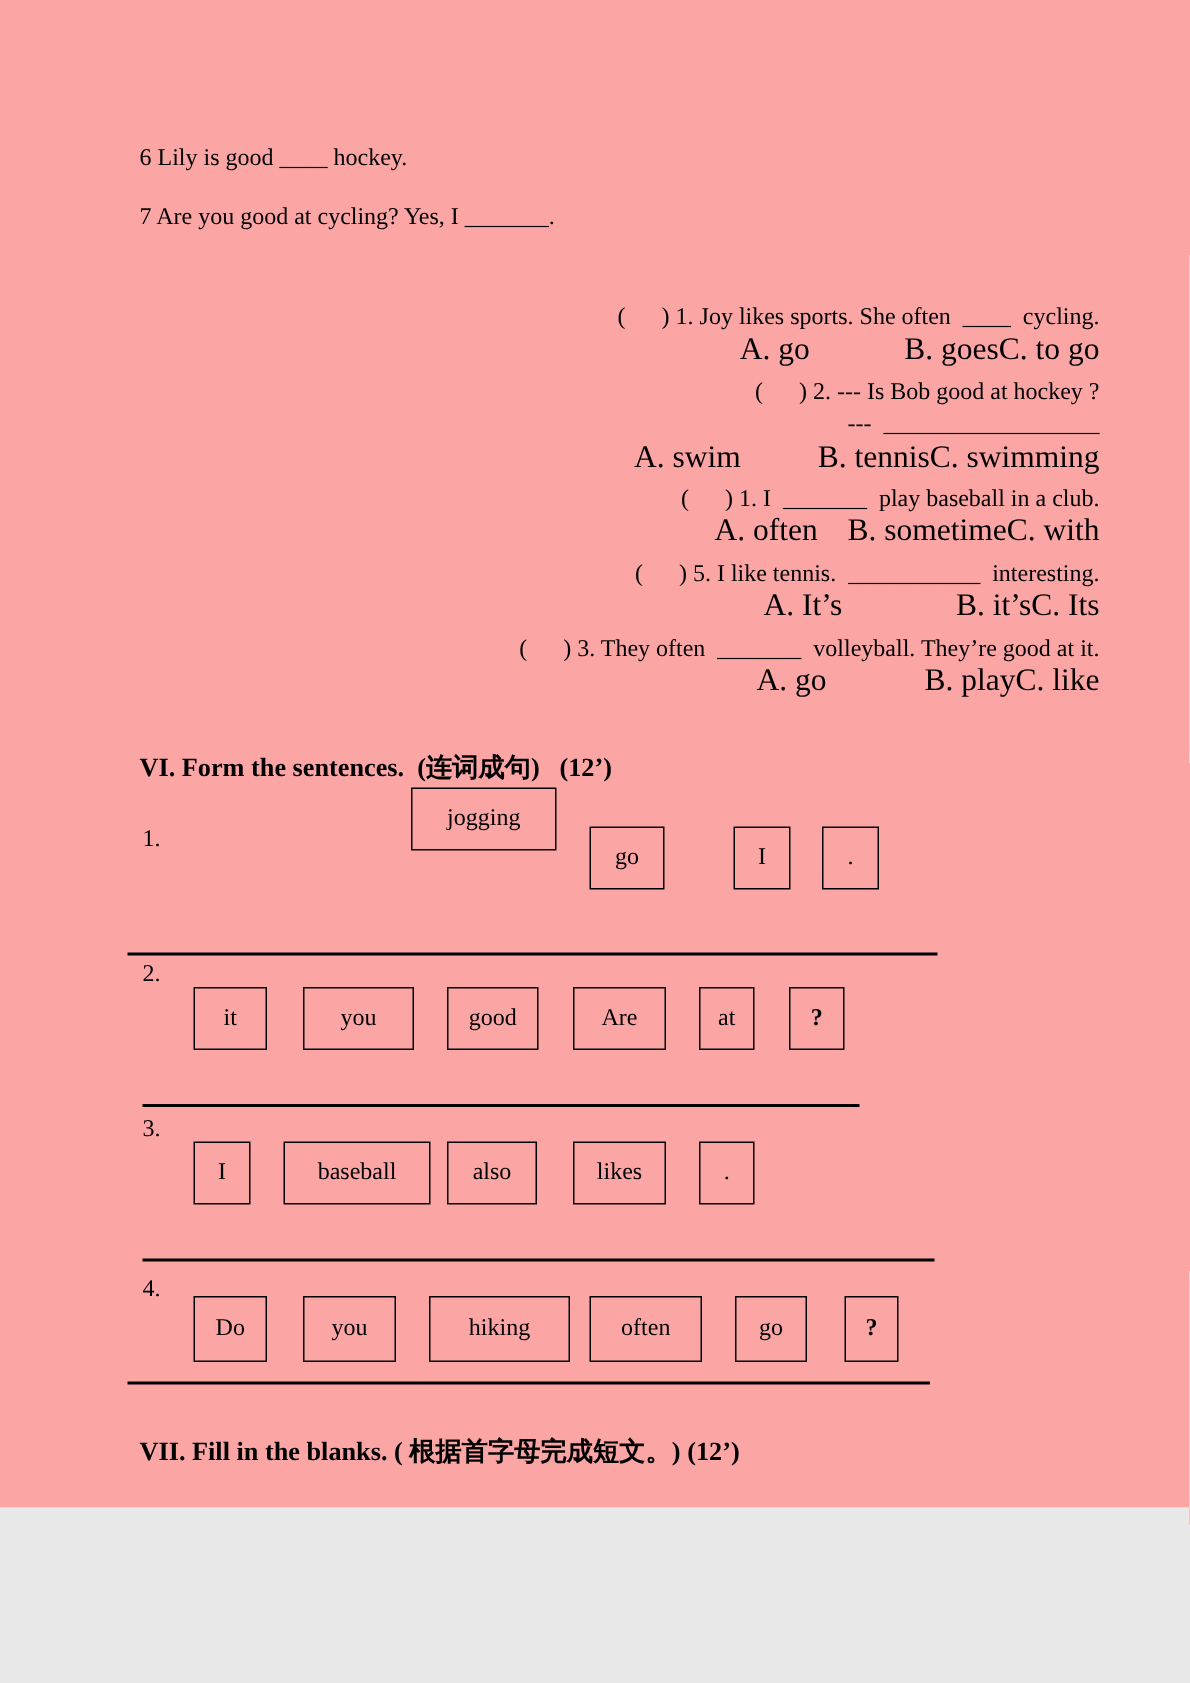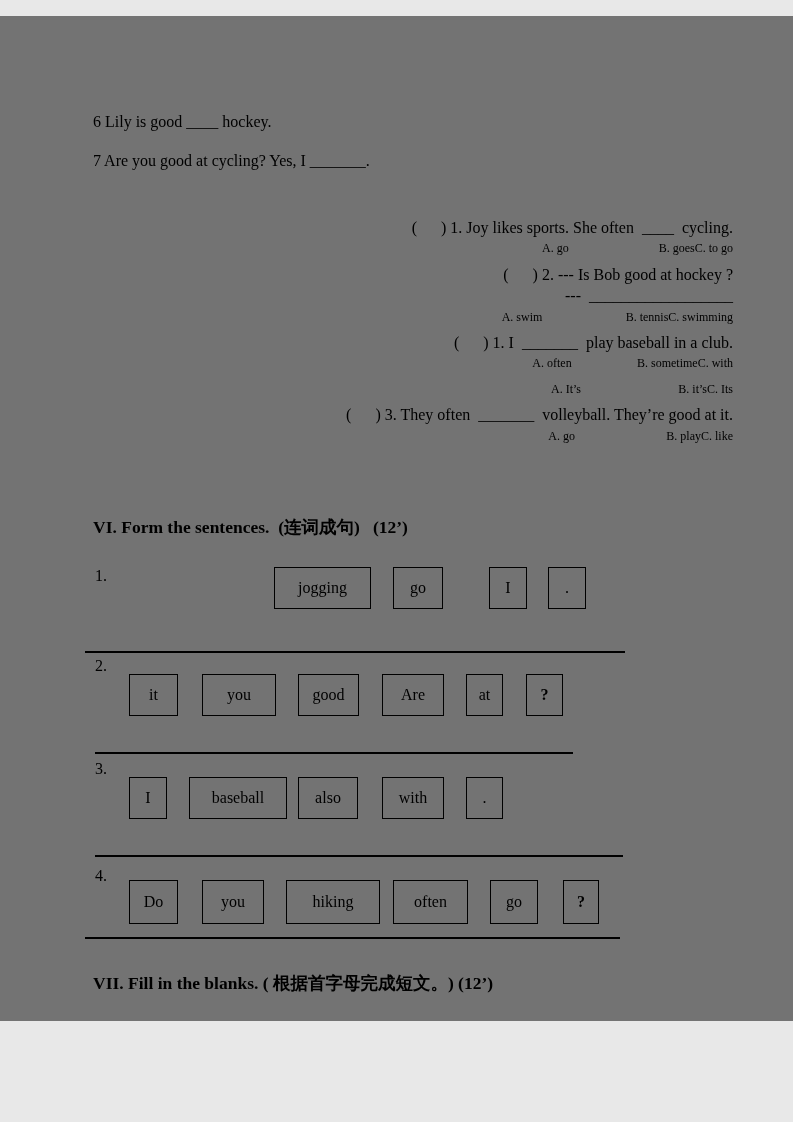--- a/index.html
+++ b/index.html
@@ -1,38 +1,38 @@
 <!DOCTYPE html>
 <html><head>
 <meta charset="utf-8">
 <style>
   html,body { margin:0; padding:0; background:#e8e8e8; }
   .page {
     position:relative;
     width:793px; height:1005px;
-    margin:16px auto;
-    background:#737373;
+    margin:0 auto;
+    background:#fca5a5;
     color:#000;
     font-family:"Liberation Serif","DejaVu Serif",serif;
     font-size:16px;
     overflow:hidden;
   }
   .abs { position:absolute; }
   .t16 { font-size:16px; white-space:pre; }
   .title {
     margin:0;
     font-size:17.5px;
     font-weight:bold;
     white-space:pre;
   }
   .questions { width:640px; line-height:21.4px;text-align:right; }
   .q .stem { white-space:pre; }
   .q .sub  { white-space:pre; padding-left:52px; }
   .opts { padding-left:52px; font-size:0; }
-  .opt  { display:inline-block; font-size:12px; white-space:pre; }
+  .opt  { display:inline-block; font-size:21px; white-space:pre; }
   .opt-a { min-width:118px; }
   .opt-b { min-width:126px; }
   .item-num { font-size:16px; }
   .wbox {
     position:absolute;
     border:1px solid #000;
     text-align:center;
     font-size:16px;
     box-sizing:border-box;
   }
@@ -72,57 +72,58 @@
     </div>
 
     <div class="q">
       <div class="stem">(      ) 1. I  _______  play baseball in a club.</div>
       <div class="opts">
         <span class="opt opt-a">A. often</span><span class="opt opt-b">B. sometime</span><span class="opt">C. with</span>
       </div>
     </div>
 
     <div class="q">
+      <div class="stem">(      ) 5. I like tennis.  ___________  interesting.</div>
       <div class="opts">
         <span class="opt opt-a">A. It’s</span><span class="opt opt-b">B. it’s</span><span class="opt">C. Its</span>
       </div>
     </div>
 
     <div class="q">
       <div class="stem">(      ) 3. They often  _______  volleyball. They’re good at it.</div>
       <div class="opts">
         <span class="opt opt-a">A. go</span><span class="opt opt-b">B. play</span><span class="opt">C. like</span>
       </div>
     </div>
 
   </div>
 
   <h2 class="title abs" style="left:93px;top:499px">VI. Form the sentences.  (连词成句)   (12’)</h2>
 
   <span class="item-num abs" style="left:95px;top:551px">1.</span>
-  <span class="wbox" style="left:274px;top:551px;width:97px;height:42px;line-height:40px">jogging</span>
+  <span class="wbox" style="left:274px;top:525px;width:97px;height:42px;line-height:40px">jogging</span>
   <span class="wbox" style="left:393px;top:551px;width:50px;height:42px;line-height:40px">go</span>
   <span class="wbox" style="left:489px;top:551px;width:38px;height:42px;line-height:40px">I</span>
   <span class="wbox" style="left:548px;top:551px;width:38px;height:42px;line-height:40px">.</span>
   <div class="ansline" style="left:85px;top:635px;width:540px"></div>
 
   <span class="item-num abs" style="left:95px;top:641px">2.</span>
   <span class="wbox" style="left:129px;top:658px;width:49px;height:42px;line-height:40px">it</span>
   <span class="wbox" style="left:202px;top:658px;width:74px;height:42px;line-height:40px">you</span>
   <span class="wbox" style="left:298px;top:658px;width:61px;height:42px;line-height:40px">good</span>
   <span class="wbox" style="left:382px;top:658px;width:62px;height:42px;line-height:40px">Are</span>
   <span class="wbox" style="left:466px;top:658px;width:37px;height:42px;line-height:40px">at</span>
   <span class="wbox" style="left:526px;top:658px;width:37px;height:42px;line-height:40px;font-weight:bold">?</span>
   <div class="ansline" style="left:95px;top:736px;width:478px"></div>
 
   <span class="item-num abs" style="left:95px;top:744px">3.</span>
   <span class="wbox" style="left:129px;top:761px;width:38px;height:42px;line-height:40px">I</span>
   <span class="wbox" style="left:189px;top:761px;width:98px;height:42px;line-height:40px">baseball</span>
   <span class="wbox" style="left:298px;top:761px;width:60px;height:42px;line-height:40px">also</span>
-  <span class="wbox" style="left:382px;top:761px;width:62px;height:42px;line-height:40px">with</span>
+  <span class="wbox" style="left:382px;top:761px;width:62px;height:42px;line-height:40px">likes</span>
   <span class="wbox" style="left:466px;top:761px;width:37px;height:42px;line-height:40px">.</span>
   <div class="ansline" style="left:95px;top:839px;width:528px"></div>
 
   <span class="item-num abs" style="left:95px;top:851px">4.</span>
   <span class="wbox" style="left:129px;top:864px;width:49px;height:44px;line-height:42px">Do</span>
   <span class="wbox" style="left:202px;top:864px;width:62px;height:44px;line-height:42px">you</span>
   <span class="wbox" style="left:286px;top:864px;width:94px;height:44px;line-height:42px">hiking</span>
   <span class="wbox" style="left:393px;top:864px;width:75px;height:44px;line-height:42px">often</span>
   <span class="wbox" style="left:490px;top:864px;width:48px;height:44px;line-height:42px">go</span>
   <span class="wbox" style="left:563px;top:864px;width:36px;height:44px;line-height:42px;font-weight:bold">?</span>

